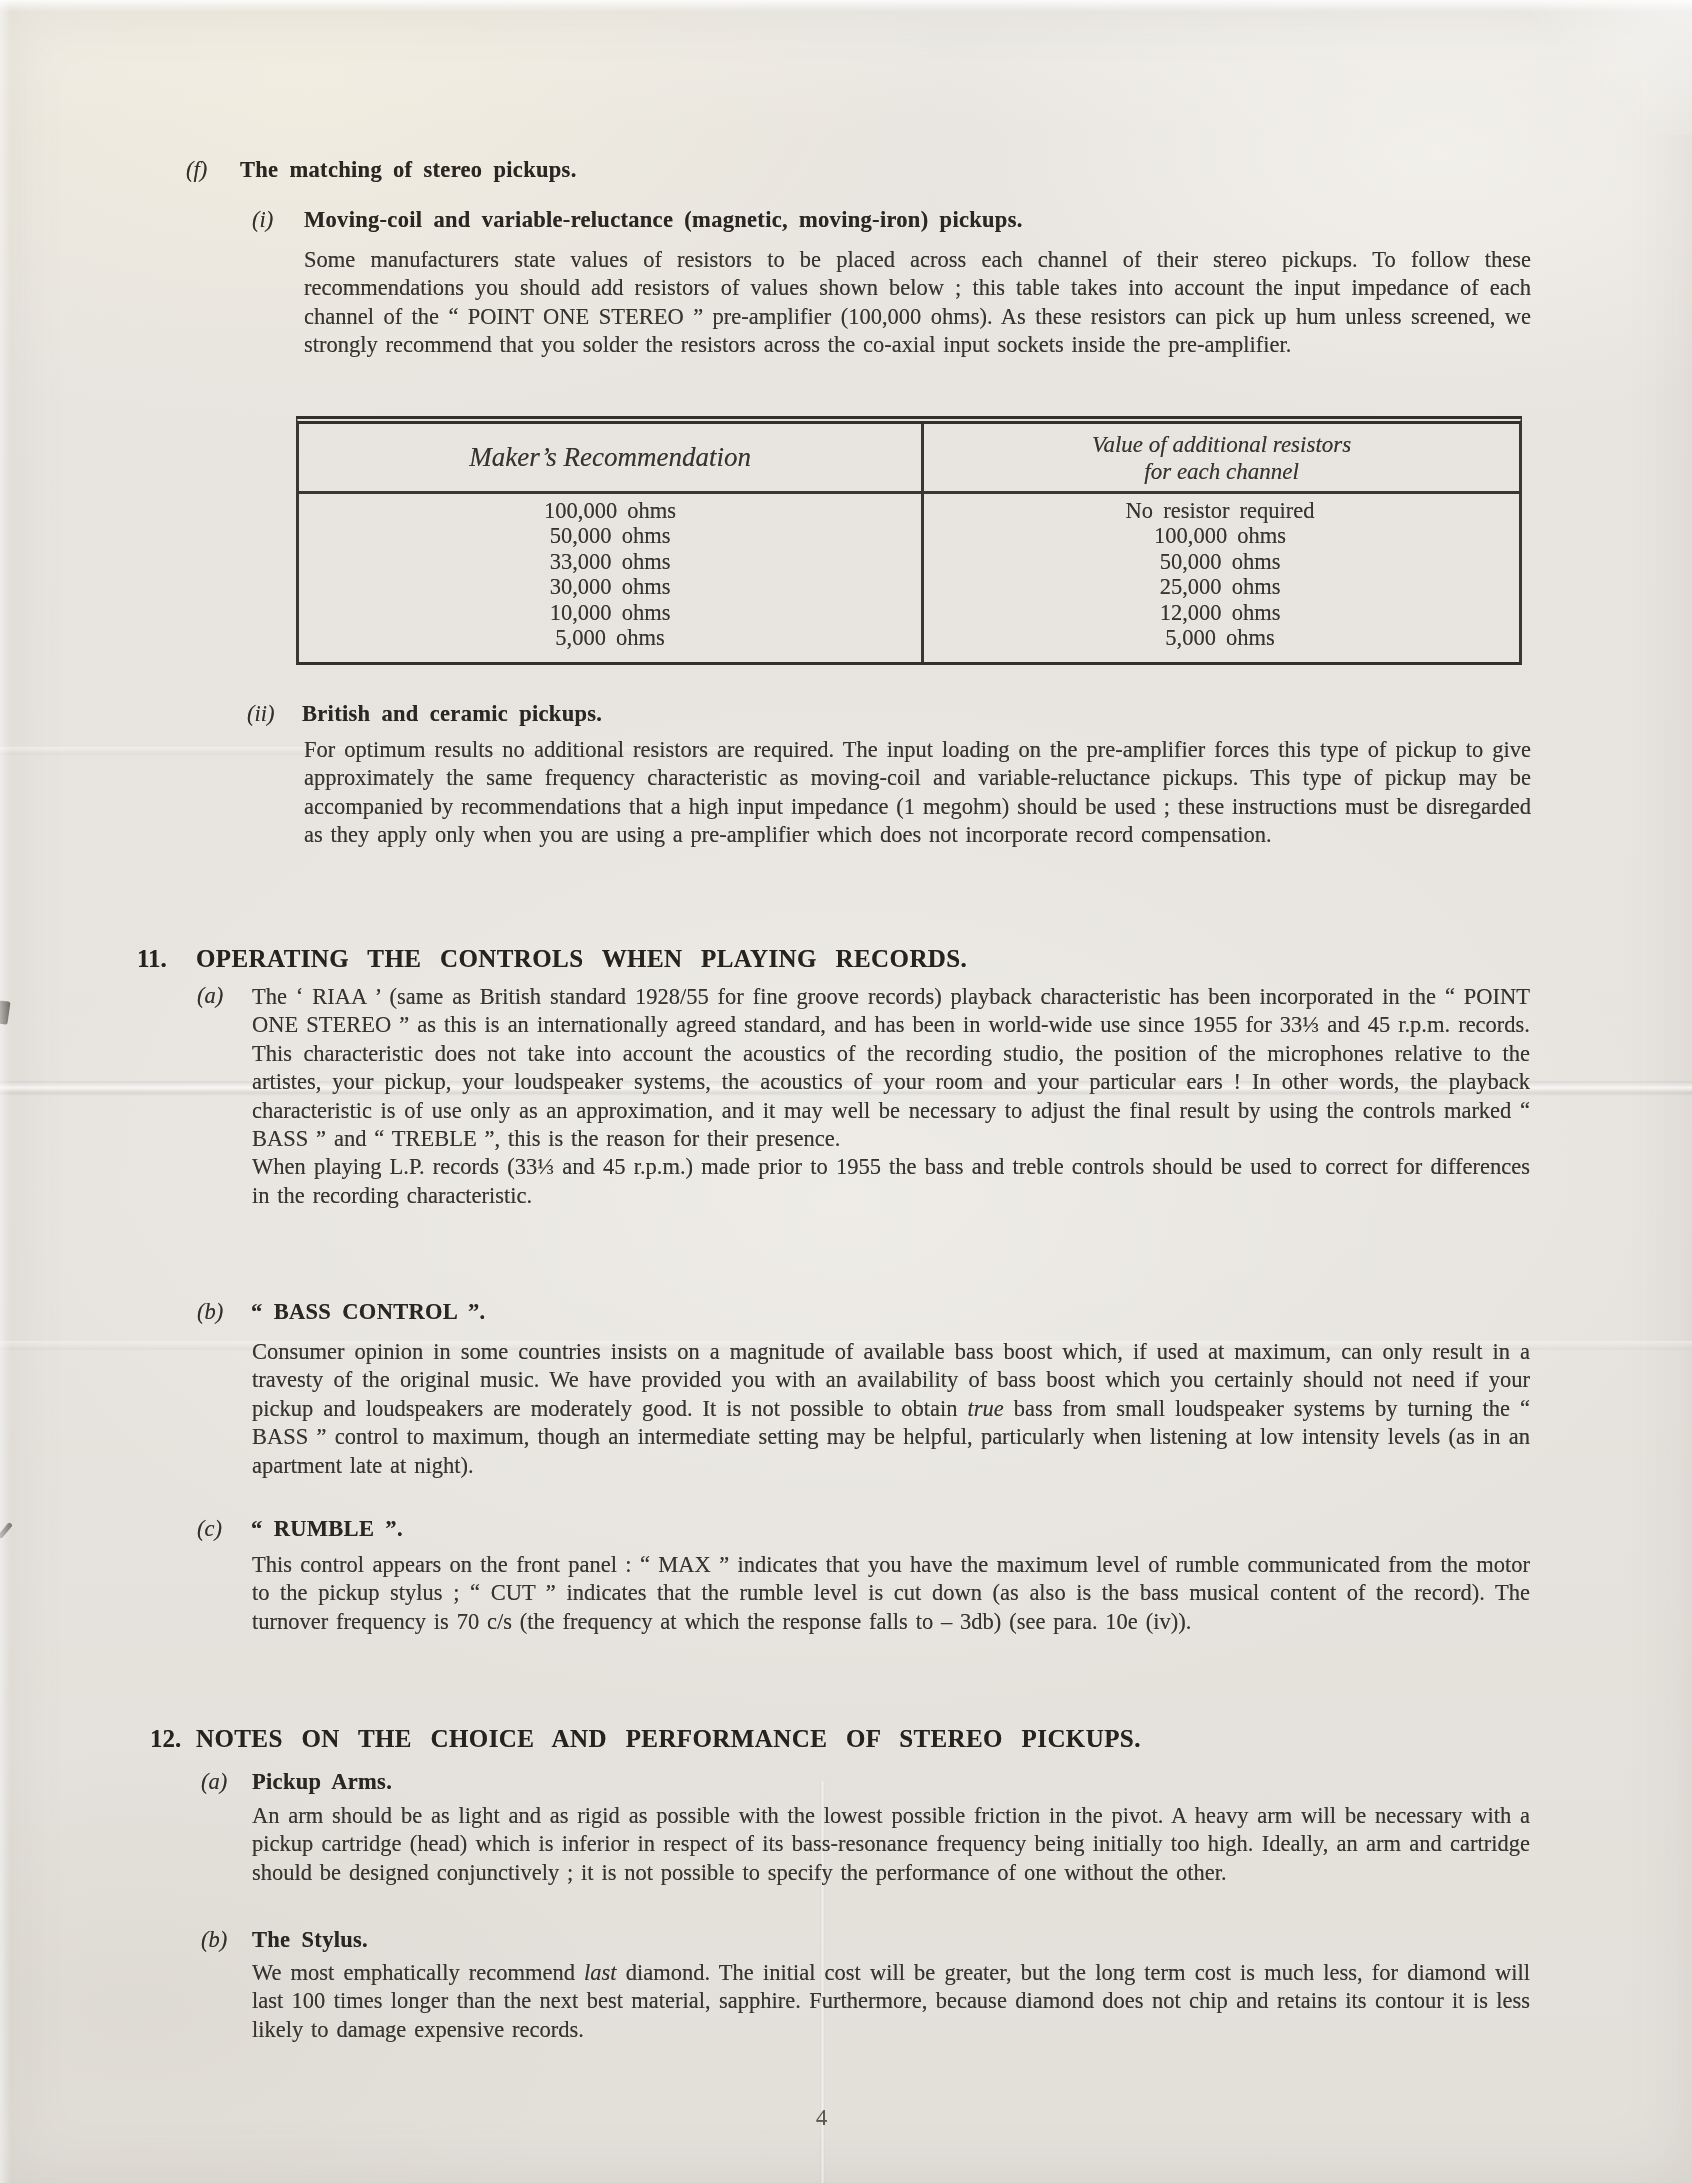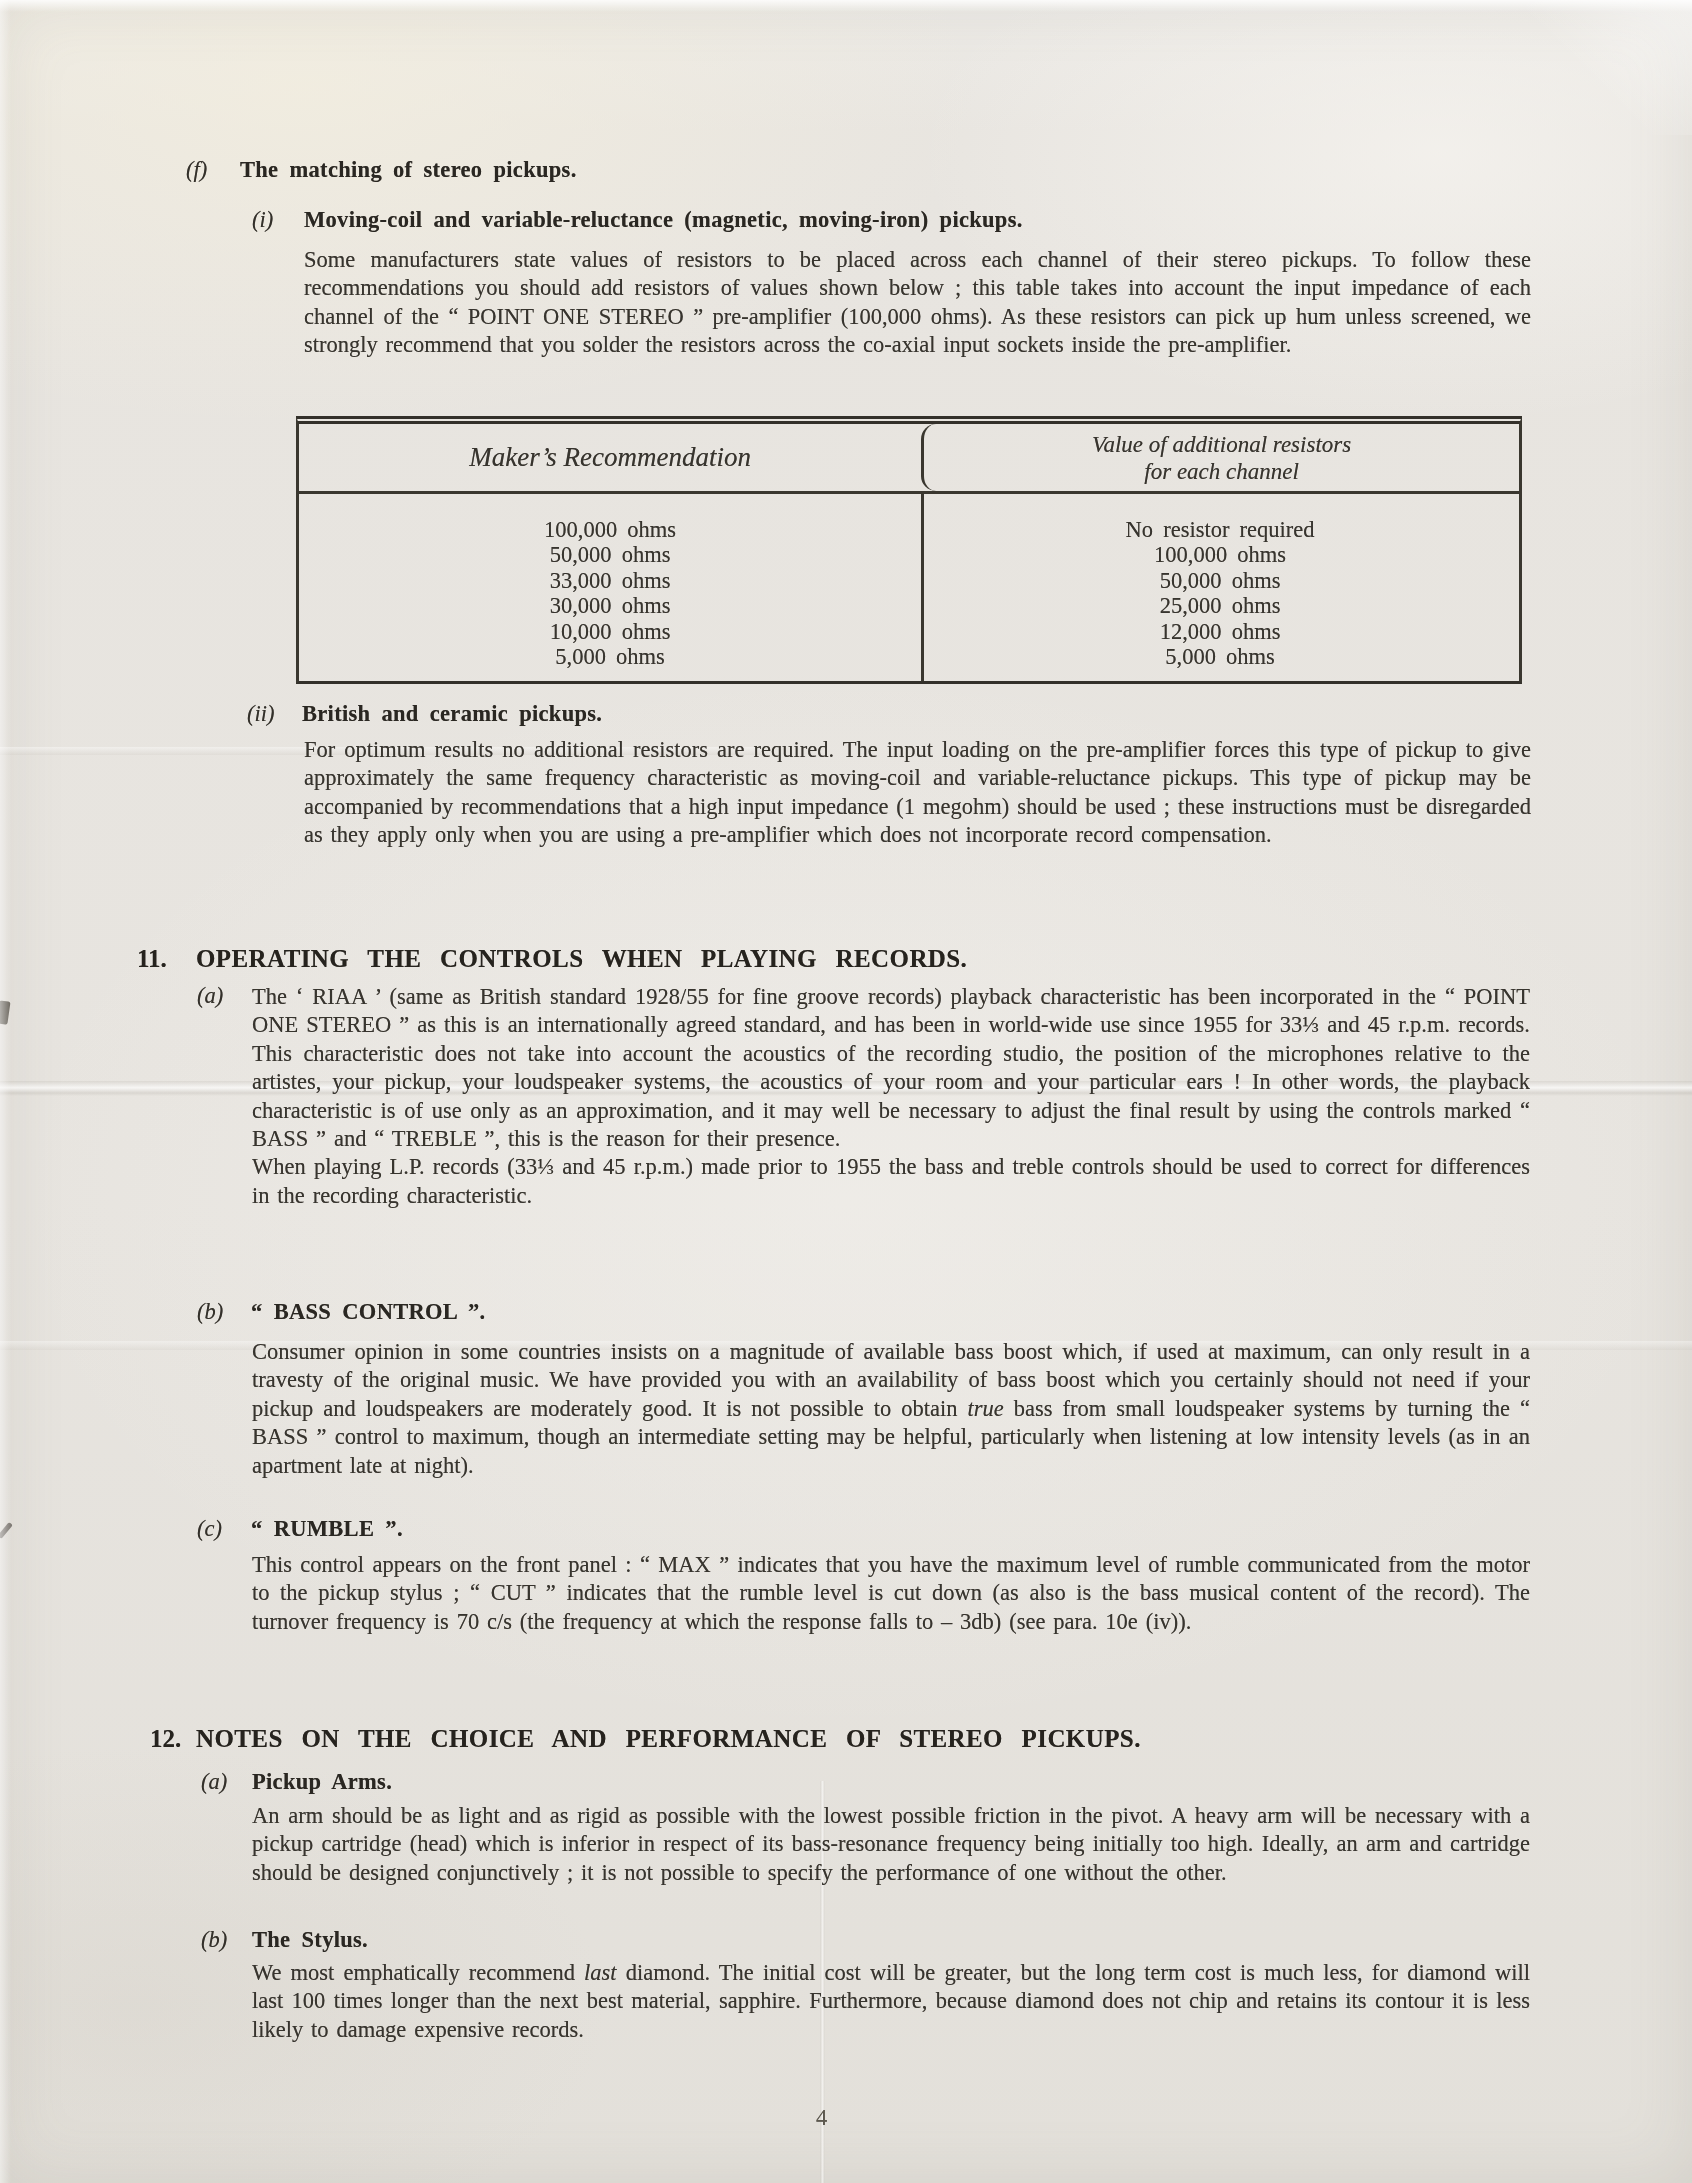--- a/index.html
+++ b/index.html
@@ -31,22 +31,22 @@
   
   .rtable{position:absolute;left:296px;top:416px;width:1226px;
     border-left:3px solid #3a372f;border-right:3px solid #3a372f;border-bottom:3.7px solid #33302a;
     border-top:8.2px double #33302a;box-sizing:border-box;}
   .thead{display:flex;border-bottom:3px solid #3a372f;height:67px;}
   .tc{box-sizing:border-box;}
   .c1{width:51%;}
   .c2{width:49%;border-left:3px solid #3a372f;}
   .thead .c1{display:flex;align-items:center;justify-content:center;font-style:italic;font-size:27px;color:#37342e;}
   .thead .c2{display:flex;flex-direction:column;align-items:center;justify-content:center;
-    font-style:italic;font-size:23px;line-height:27px;color:#37342e;text-align:center;border-radius:15px;}
-  .tbody{padding:23px 0 12px;}
+    font-style:italic;font-size:23px;line-height:27px;color:#37342e;text-align:center;}
+  .tbody{padding:4px 0 12px;}
   .trow{display:flex;}
   .trow .tc{text-align:center;font-size:22.5px;line-height:25.4px;color:#37342e;word-spacing:4.5px;}
   .trow .c2{border-left:3px solid #3a372f;}
   
   .tbody{position:relative;}
   .tbody::before{content:"";position:absolute;left:51%;top:0;bottom:0;width:3px;background:#3a372f;}
   .trow .c2{border-left:none;}
 
   
   .crease-h{position:absolute;left:0;right:0;pointer-events:none;}

